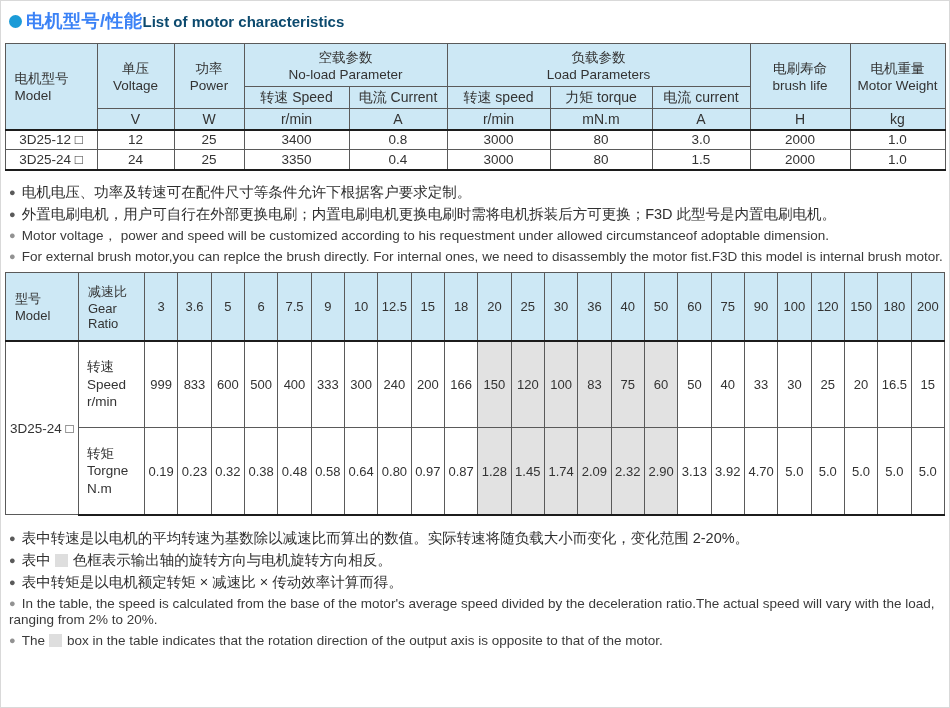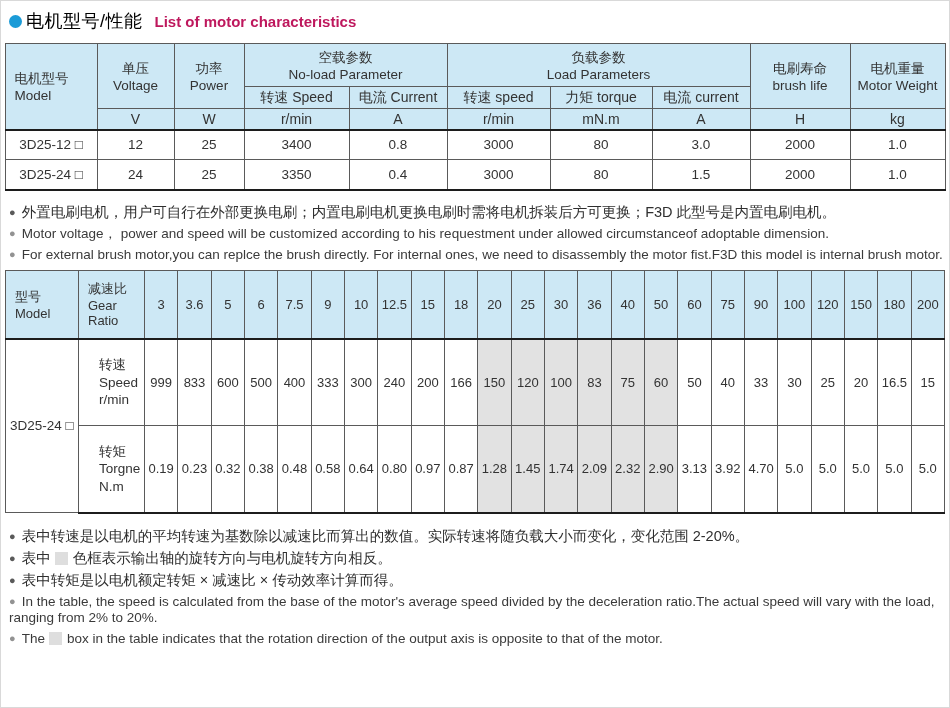--- a/index.html
+++ b/index.html
@@ -9,57 +9,57 @@
     font-family: "Liberation Sans", "DejaVu Sans", sans-serif;
     color: #2e2e2e;
     position: relative;
     overflow: hidden;
   }
   .page { width:950px; height:708px; border:1px solid #d9d9d9; padding-top:8px; }
 
   
   .sec-title { display:flex; align-items:center; margin-left:8px; height:24px; }
   .dot { width:13px; height:13px; border-radius:50%; background:#1b9bd7; margin-right:4px; flex:0 0 auto; }
-  .sec-title .zh { font-size:18px; font-weight:normal; color:#000000; letter-spacing:0.5px; }
-  .sec-title .en { font-size:15px; font-weight:bold; color:#be185d; margin-left:12px; }
+  .sec-title .zh { font-size:18px; font-weight:bold; color:#3b82f6; letter-spacing:0.5px; }
+  .sec-title .en { font-size:15px; font-weight:bold; color:#0c4a6e; margin-left:0; }
 
   
   table { border-collapse: collapse; table-layout: fixed; width: 940px; margin: 0 auto; }
   td { border:1px solid #5a5a5a; text-align:center; vertical-align:middle; padding:1px 2px; color:#333; }
   .hdr { background:#cde8f5; }
   .pre { white-space: pre-line; }
   .left { text-align:left; padding-left:9px; }
   .bb2 { border-bottom:2.5px solid #1c1c1c !important; }
   .last td { border-bottom:2px solid #1c1c1c; }
 
   
   .t1 { margin-top:10px; font-size:13.5px; }
   .t1 .r-group { height:43px; }
   .t1 .r-sub   { height:22px; }
   .t1 .r-units { height:21px; }
-  .t1 .r-data  { height:30px; }
+  .t1 .r-data  { height:20px; }
   .t1 .r-sub td, .t1 .r-units td { font-size:14px; }
 
   
   .notes { list-style:none; margin:13px 0 0 8px; }
   .notes li { margin-bottom:5.5px; line-height:1.15; color:#2f2f2f; }
   .notes li.zh { font-size:14.5px; }
   .notes li.en { font-size:13.5px; color:#3a3a3a; }
   .b { margin-right:6px; font-size:11px; vertical-align:1px; }
   li.zh .b { color:#5a5a5a; }
   li.en .b { color:#929292; }
   .inline-box { display:inline-block; width:13px; height:13px; background:#dedede; vertical-align:-2px; margin:0 5px 0 4px; }
 
   
   .t2-wrap { margin-top:8px; }
   .t2 { font-size:13px; }
   .t2 .r-head { height:68px; }
   .t2 .r-speed { height:87px; }
   .t2 .r-torque { height:87px; }
-  .t2 .lbl { text-align:left; padding-left:20px; font-size:13.5px; line-height:1.3; }
+  .t2 .lbl { text-align:left; padding-left:8px; font-size:13.5px; line-height:1.3; }
   .t2 .model-cell { text-align:left; padding-left:4px; font-size:13.5px; }
   .t2 td.shaded { background:#e2e2e2; }
 
   .mt50 { margin-top:50px; }
   .mt14 { margin-top:14px; }
 </style>
 </head>
 <body>
 
 <div class="page">
@@ -139,20 +139,21 @@
           <td>3000</td>
           <td>80</td>
           <td>1.5</td>
           <td>2000</td>
           <td>1.0</td>
         </tr>
   </tbody>
     </table>
 
   <ul class="notes">
+    <li class="zh"><span class="b">●</span><span>电机电压、功率及转速可在配件尺寸等条件允许下根据客户要求定制。</span></li>
     <li class="zh"><span class="b">●</span><span>外置电刷电机，用户可自行在外部更换电刷；内置电刷电机更换电刷时需将电机拆装后方可更换；F3D 此型号是内置电刷电机。</span></li>
     <li class="en"><span class="b">●</span><span>Motor voltage， power and speed will be customized according to his requestment under allowed circumstanceof adoptable dimension.</span></li>
     <li class="en"><span class="b">●</span><span>For external brush motor,you can replce the brush directly. For internal ones, we need to disassembly the motor fist.F3D this model is internal brush motor.</span></li>
   </ul>
 
 
   <div class="t2-wrap">
     <table class="t2">
       <colgroup>
         <col style="width:73px">

